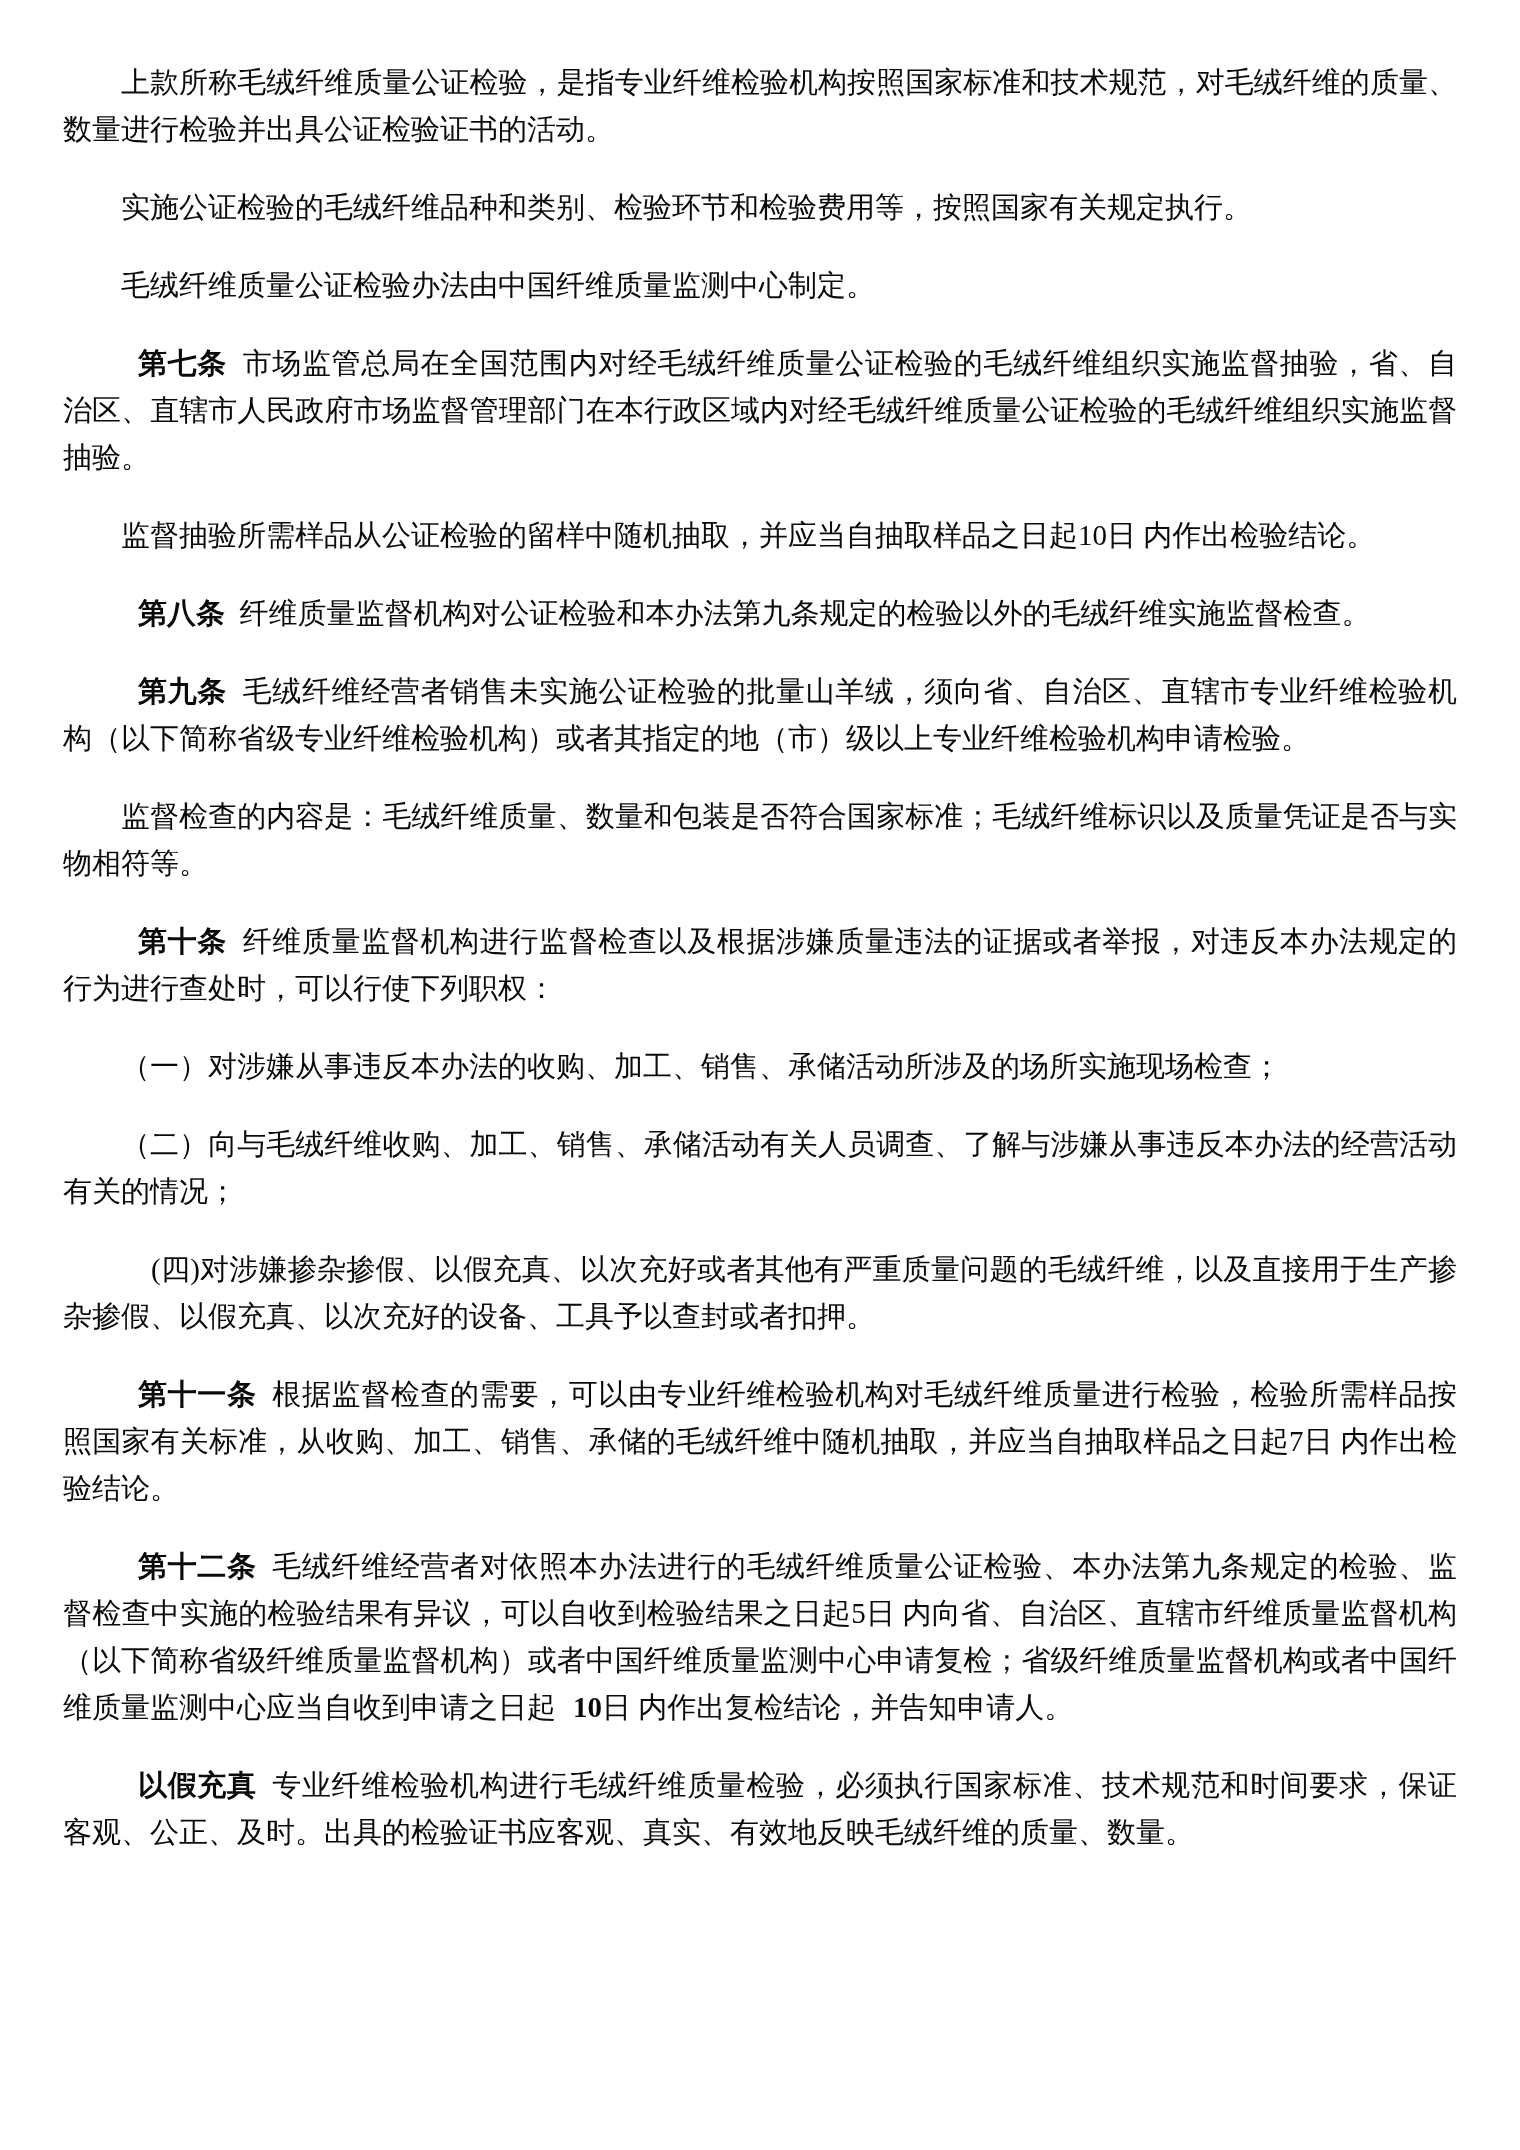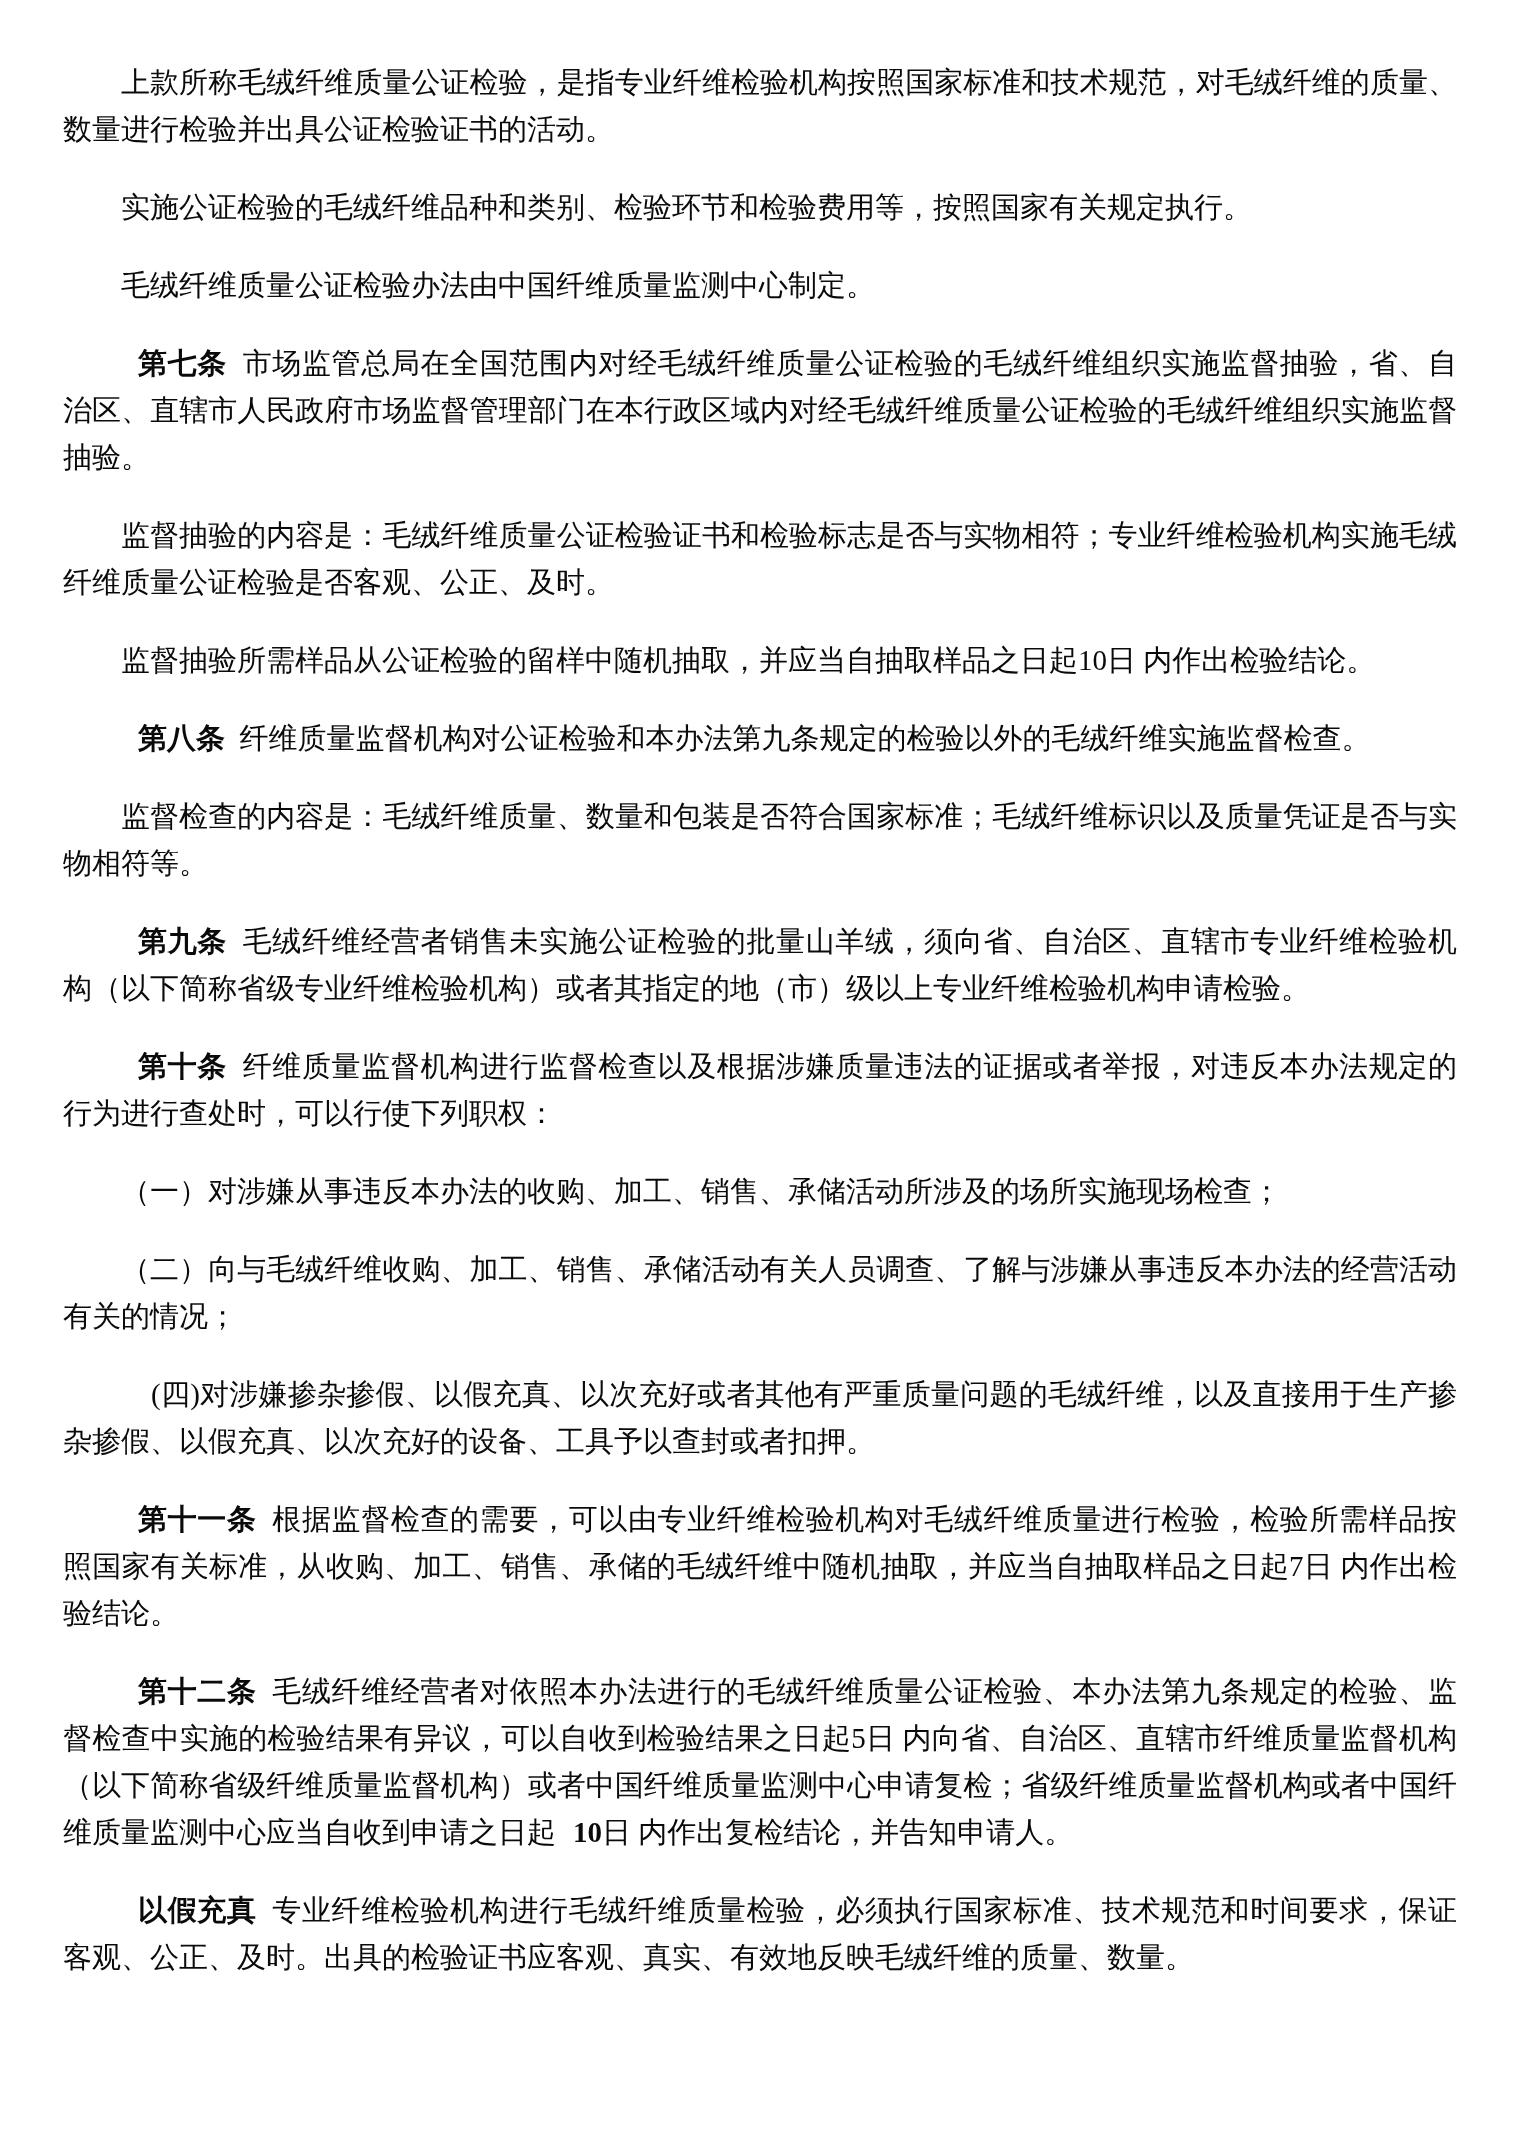--- a/index.html
+++ b/index.html
@@ -41,25 +41,24 @@
   }
 </style>
 </head>
 <body>
 
 <div class="page" style="background: rgb(255, 255, 255); color: rgb(10, 10, 10);">
     <p class="para"><span>上款所称毛绒纤维质量公证检验，是指专业纤维检验机构按照国家标准和技术规范，对毛绒纤维的质量、数量进行检验并出具公证检验证书的活动。</span></p>
     <p class="para"><span>实施公证检验的毛绒纤维品种和类别、检验环节和检验费用等，按照国家有关规定执行。</span></p>
     <p class="para"><span>毛绒纤维质量公证检验办法由中国纤维质量监测中心制定。</span></p>
     <p class="para"><span class="seg-bold">第七条</span><span>&nbsp; 市场监管总局在全国范围内对经毛绒纤维质量公证检验的毛绒纤维组织实施监督抽验，省、自治区、直辖市人民政府市场监督管理部门在本行政区域内对经毛绒纤维质量公证检验的毛绒纤维组织实施监督抽验。</span></p>
-    <p class="para"><span>监督抽验的内容是：毛绒纤维质量公证检验证书和检验标志是否与实物相符；专业纤维检验机构实施毛绒纤维质量公证检验是否客观、公正、及时。</span></p>
     <p class="para"><span>监督抽验所需样品从公证检验的留样中随机抽取，并应当自抽取样品之日起10日 内作出检验结论。</span></p>
     <p class="para"><span class="seg-bold">第八条</span><span>&nbsp; 纤维质量监督机构对公证检验和本办法第九条规定的检验以外的毛绒纤维实施监督检查。</span></p>
+    <p class="para"><span class="seg-bold">第九条</span><span>&nbsp; 毛绒纤维经营者销售未实施公证检验的批量山羊绒，须向省、自治区、直辖市专业纤维检验机构（以下简称省级专业纤维检验机构）或者其指定的地（市）级以上专业纤维检验机构申请检验。</span></p>
     <p class="para"><span>监督检查的内容是：毛绒纤维质量、数量和包装是否符合国家标准；毛绒纤维标识以及质量凭证是否与实物相符等。</span></p>
-    <p class="para"><span class="seg-bold">第九条</span><span>&nbsp; 毛绒纤维经营者销售未实施公证检验的批量山羊绒，须向省、自治区、直辖市专业纤维检验机构（以下简称省级专业纤维检验机构）或者其指定的地（市）级以上专业纤维检验机构申请检验。</span></p>
     <p class="para"><span class="seg-bold">第十条</span><span>&nbsp; 纤维质量监督机构进行监督检查以及根据涉嫌质量违法的证据或者举报，对违反本办法规定的行为进行查处时，可以行使下列职权：</span></p>
     <p class="para"><span>（一）对涉嫌从事违反本办法的收购、加工、销售、承储活动所涉及的场所实施现场检查；</span></p>
     <p class="para"><span>（二）向与毛绒纤维收购、加工、销售、承储活动有关人员调查、了解与涉嫌从事违反本办法的经营活动有关的情况；</span></p>
     <p class="para indent-deep"><span>(四)对涉嫌掺杂掺假、以假充真、以次充好或者其他有严重质量问题的毛绒纤维，以及直接用于生产掺杂掺假、以假充真、以次充好的设备、工具予以查封或者扣押。</span></p>
     <p class="para"><span class="seg-bold">第十一条</span><span>&nbsp; 根据监督检查的需要，可以由专业纤维检验机构对毛绒纤维质量进行检验，检验所需样品按照国家有关标准，从收购、加工、销售、承储的毛绒纤维中随机抽取，并应当自抽取样品之日起7日 内作出检验结论。</span></p>
     <p class="para"><span class="seg-bold">第十二条</span><span>&nbsp; 毛绒纤维经营者对依照本办法进行的毛绒纤维质量公证检验、本办法第九条规定的检验、监督检查中实施的检验结果有异议，可以自收到检验结果之日起5日 内向省、自治区、直辖市纤维质量监督机构（以下简称省级纤维质量监督机构）或者中国纤维质量监测中心申请复检；省级纤维质量监督机构或者中国纤维质量监测中心应当自收到申请之日起</span><span class="seg-bold">10</span><span>日 内作出复检结论，并告知申请人。</span></p>
     <p class="para"><span class="seg-bold">以假充真</span><span>&nbsp; 专业纤维检验机构进行毛绒纤维质量检验，必须执行国家标准、技术规范和时间要求，保证客观、公正、及时。出具的检验证书应客观、真实、有效地反映毛绒纤维的质量、数量。</span></p>
   </div>
 
 </body></html>

